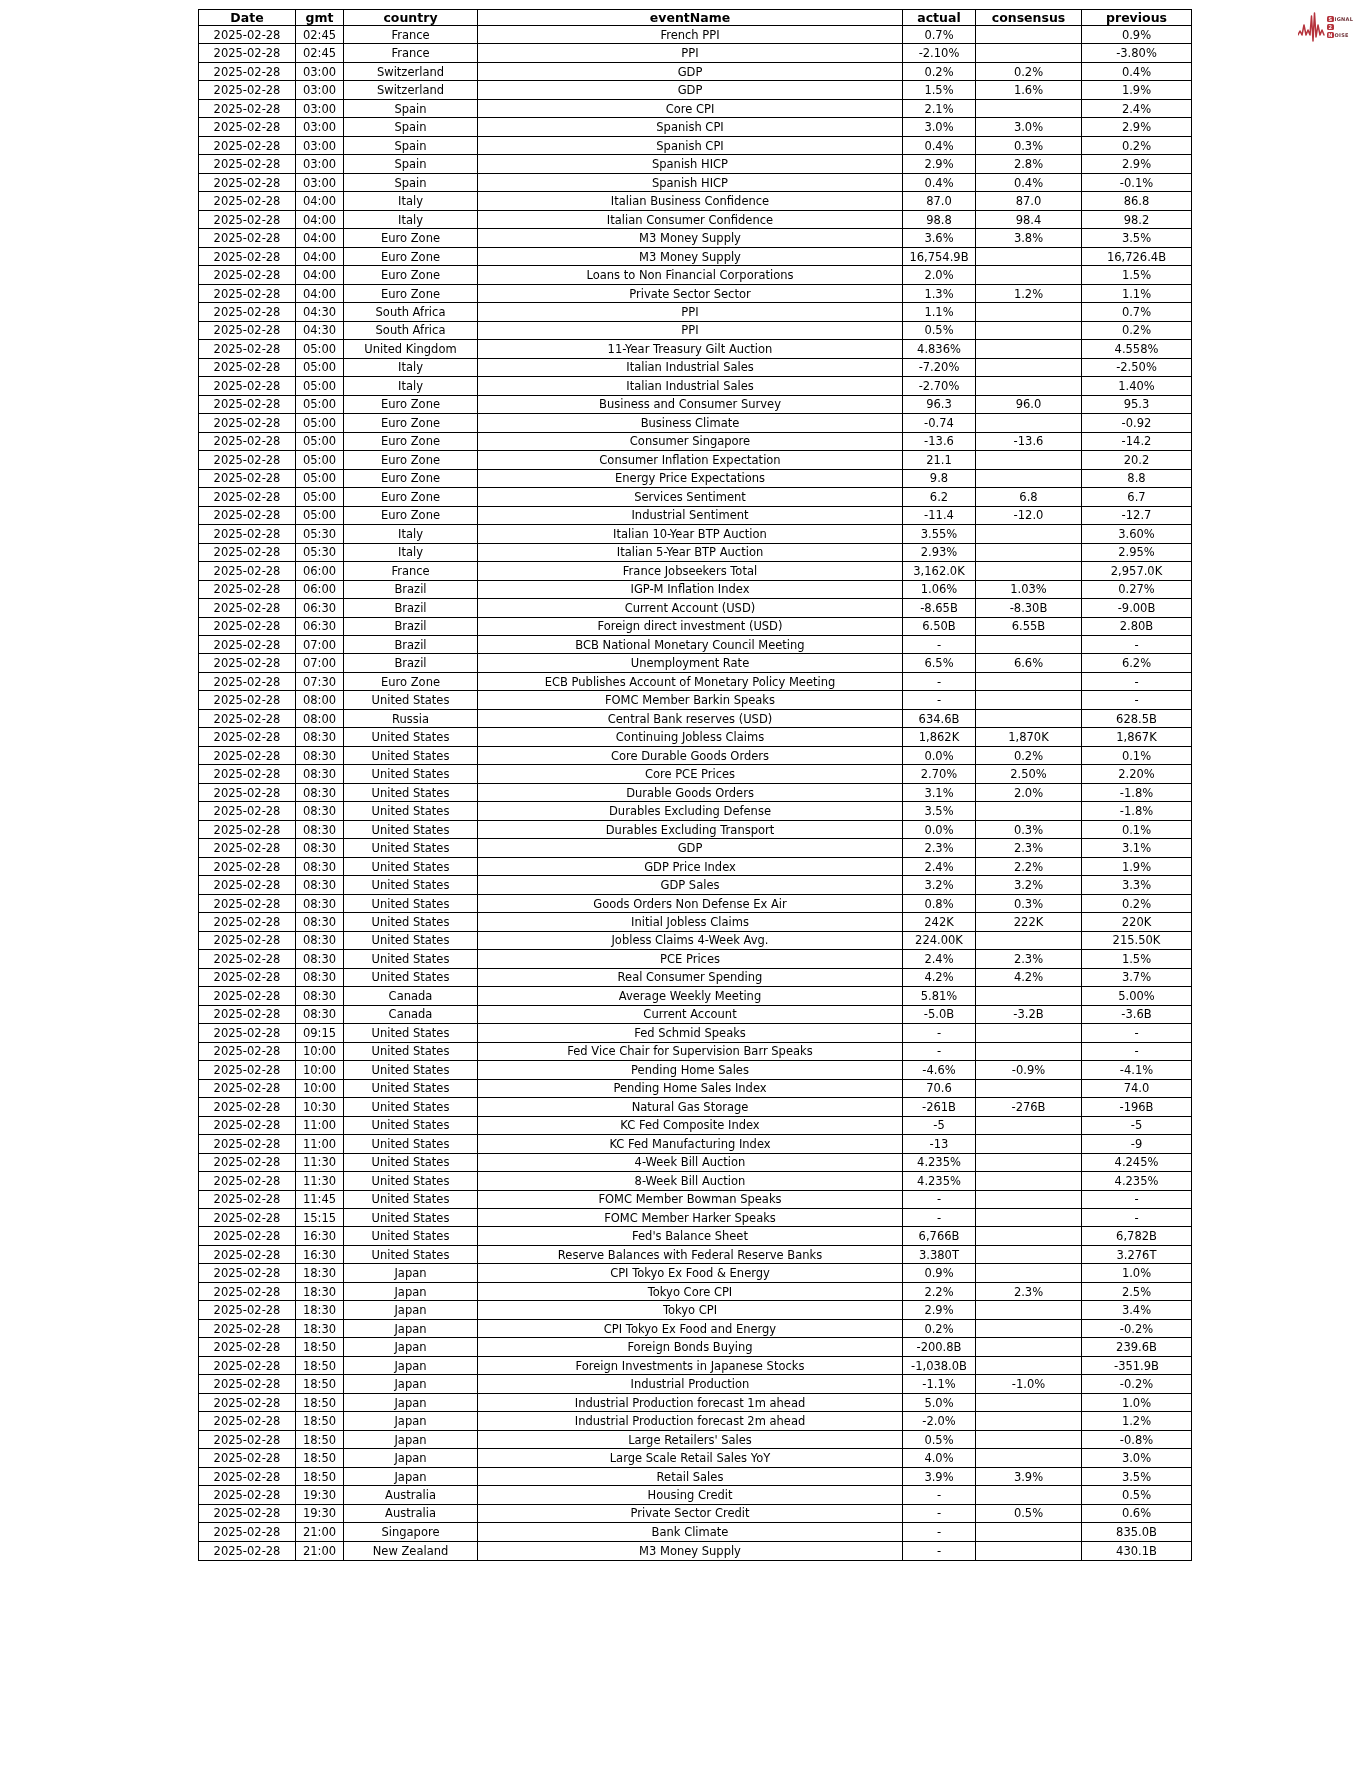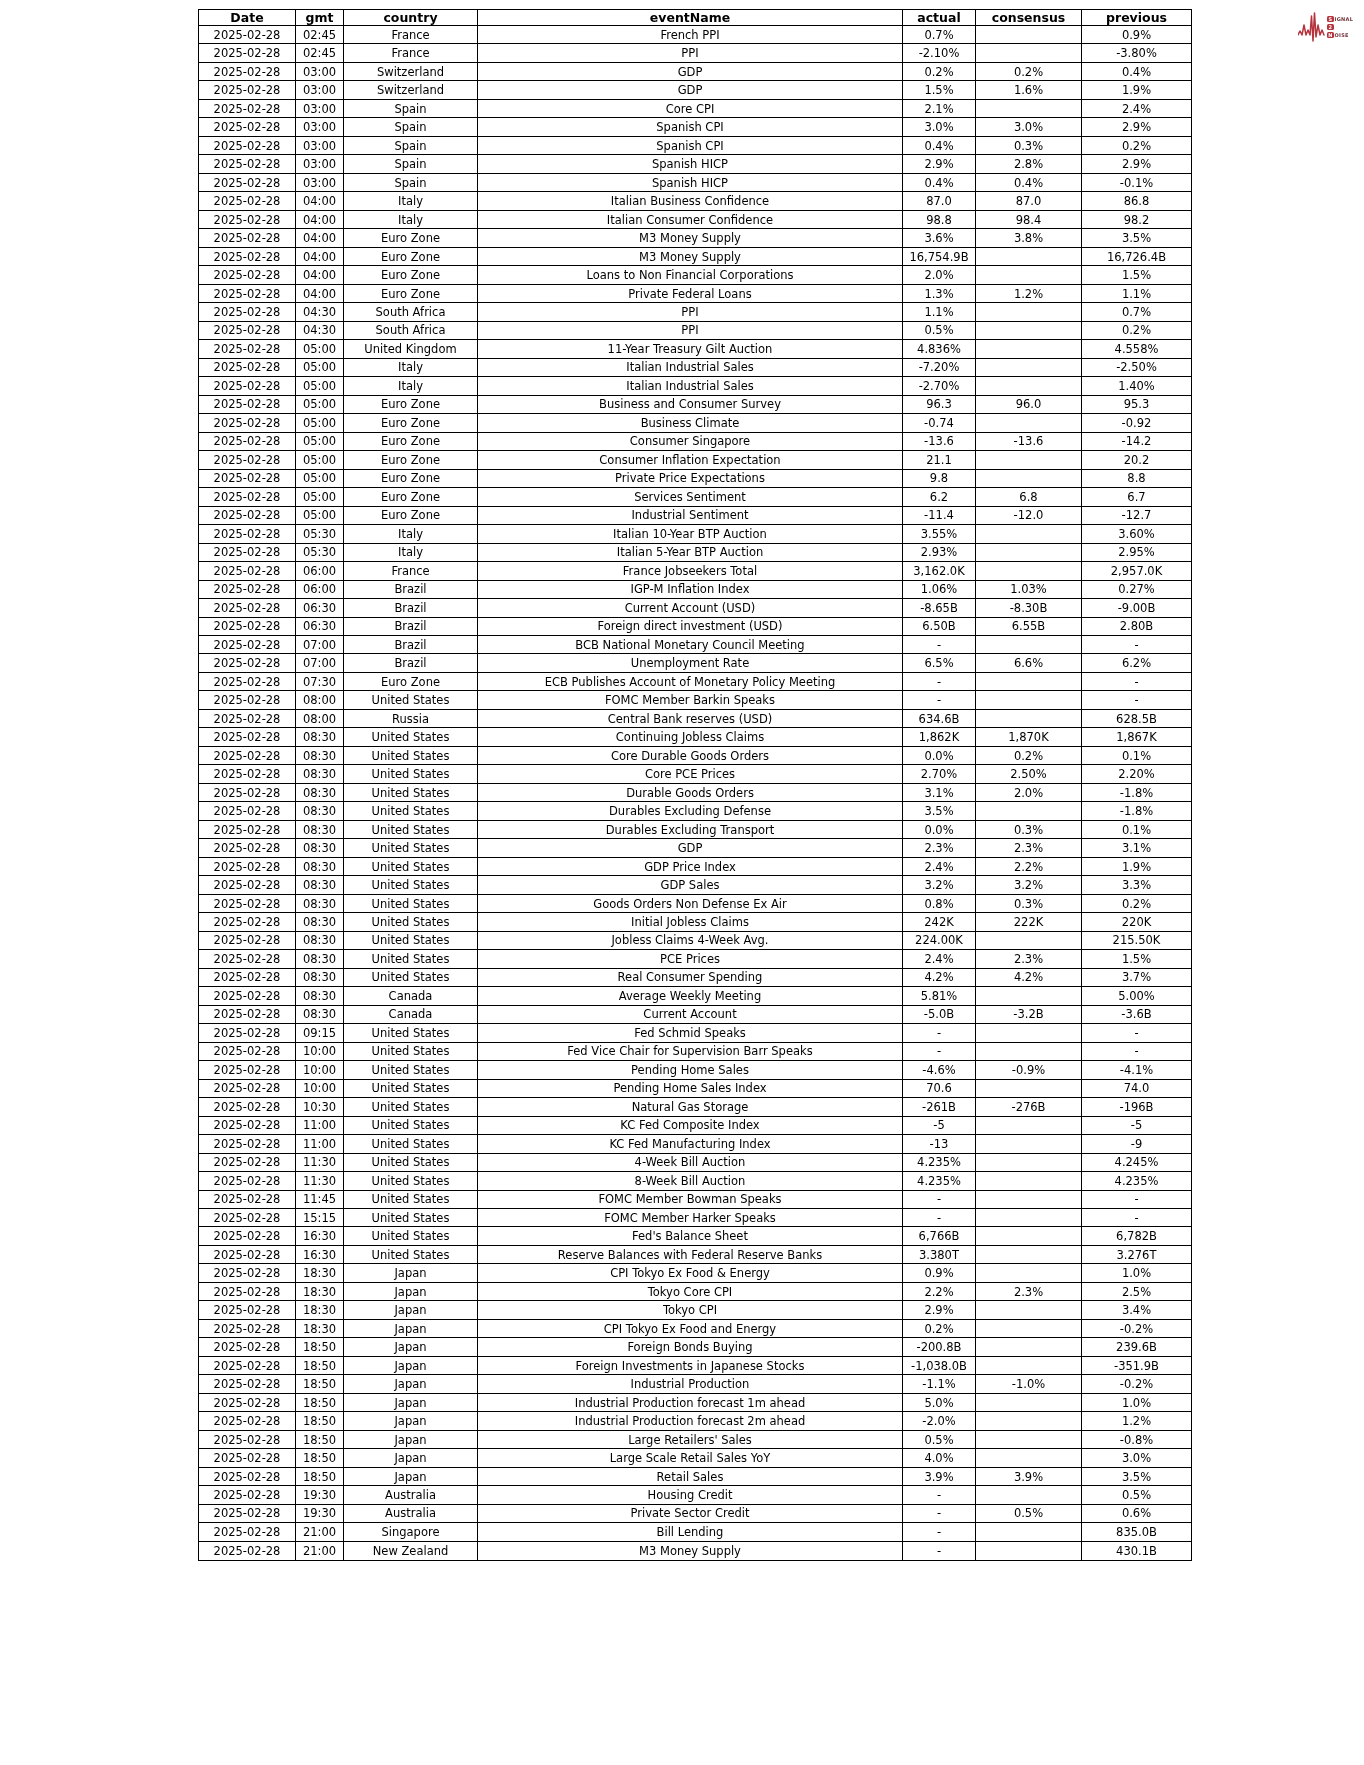--- a/index.html
+++ b/index.html
@@ -236,21 +236,21 @@
           <td>Euro Zone</td>
           <td>Loans to Non Financial Corporations</td>
           <td>2.0%</td>
           <td></td>
           <td>1.5%</td>
         </tr>
         <tr>
           <td>2025-02-28</td>
           <td>04:00</td>
           <td>Euro Zone</td>
-          <td>Private Federal Loans</td>
+          <td>Private Sector Sector</td>
           <td>1.3%</td>
           <td>1.2%</td>
           <td>1.1%</td>
         </tr>
         <tr>
           <td>2025-02-28</td>
           <td>04:30</td>
           <td>South Africa</td>
           <td>PPI</td>
           <td>1.1%</td>
@@ -326,21 +326,21 @@
           <td>Euro Zone</td>
           <td>Consumer Inflation Expectation</td>
           <td>21.1</td>
           <td></td>
           <td>20.2</td>
         </tr>
         <tr>
           <td>2025-02-28</td>
           <td>05:00</td>
           <td>Euro Zone</td>
-          <td>Private Price Expectations</td>
+          <td>Energy Price Expectations</td>
           <td>9.8</td>
           <td></td>
           <td>8.8</td>
         </tr>
         <tr>
           <td>2025-02-28</td>
           <td>05:00</td>
           <td>Euro Zone</td>
           <td>Services Sentiment</td>
           <td>6.2</td>
@@ -839,21 +839,21 @@
           <td>Australia</td>
           <td>Private Sector Credit</td>
           <td>-</td>
           <td>0.5%</td>
           <td>0.6%</td>
         </tr>
         <tr>
           <td>2025-02-28</td>
           <td>21:00</td>
           <td>Singapore</td>
-          <td>Bill Lending</td>
+          <td>Bank Climate</td>
           <td>-</td>
           <td></td>
           <td>835.0B</td>
         </tr>
         <tr>
           <td>2025-02-28</td>
           <td>21:00</td>
           <td>New Zealand</td>
           <td>M3 Money Supply</td>
           <td>-</td>

